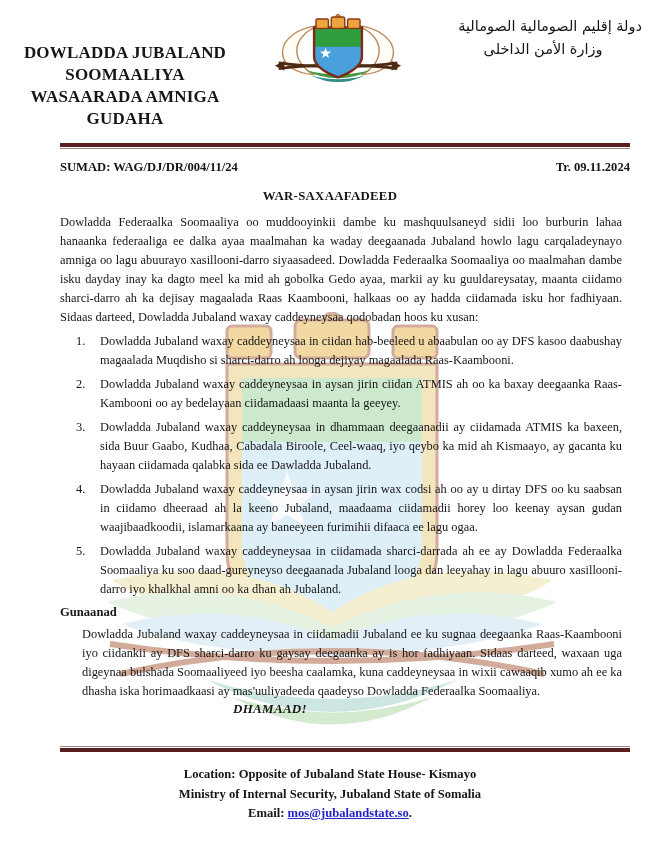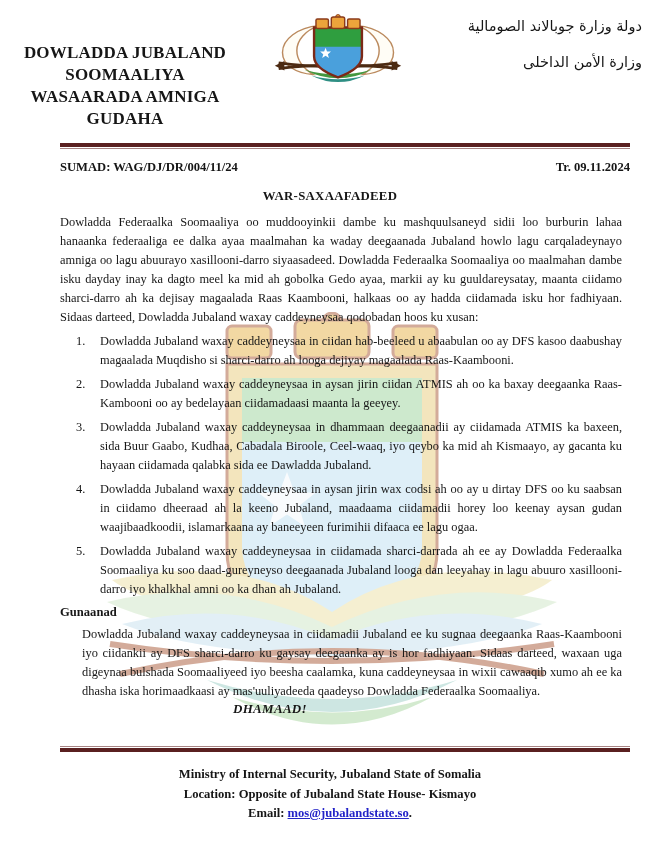--- a/index.html
+++ b/index.html
@@ -27,21 +27,21 @@
     font-size:17px;line-height:22px;padding-top:30px;letter-spacing:.2px;
   }
   .h-center{width:212px;text-align:center;}
   .h-center .emblem{display:inline-block;margin-top:2px;}
   .h-en{font-weight:bold;font-size:13.5px;line-height:16.5px;margin-top:7px;letter-spacing:.2px;}
   .h-right{
     flex:1;text-align:right;direction:rtl;padding-right:6px;
     font-family:"DejaVu Sans",sans-serif;font-size:14.5px;
   }
   .ar-line1{margin-top:6px;}
-  .ar-line2{margin-top:20px;}
+  .ar-line2{margin-top:7px;text-align:center;}
 
   
   .rule-top{margin:13px 30px 0 60px;}
   .rule-top .thick{height:4px;background:#5a2020;}
   .rule-top .thin{height:1px;background:#a88484;margin-top:1px;}
   .rule-bottom .thin{height:1px;background:#a88484;margin-bottom:1px;}
   .rule-bottom .thick{height:4px;background:#5a2020;}
 
   
   .meta{
@@ -165,21 +165,21 @@
           <polygon transform="translate(57,41)" fill="#ffffff" points="0,-6 1.5,-2 5.7,-1.9 2.4,0.8 3.5,4.9 0,2.5 -3.5,4.9 -2.4,0.8 -5.7,-1.9 -1.5,-2"></polygon>
 
           <rect x="47" y="5" width="13" height="10" rx="1.5" fill="#eca43b" stroke="#8a3a1a" stroke-width="1.5"></rect>
           <circle cx="70" cy="3" r="2.5" fill="#eca43b" stroke="#8a3a1a" stroke-width="1"></circle>
           <rect x="63" y="3" width="14" height="12" rx="2" fill="#eca43b" stroke="#8a3a1a" stroke-width="1.5"></rect>
           <rect x="80" y="5" width="13" height="10" rx="1.5" fill="#eca43b" stroke="#8a3a1a" stroke-width="1.5"></rect>
         </svg>
       </div>
 
       <div class="h-right">
-        <div class="ar-line1">دولة وزارة جوبالاند الصومالية</div>
+        <div class="ar-line1">دولة إقليم الصومالية الصومالية</div>
         <div class="ar-line2">وزارة الأمن الداخلى</div>
       </div>
     </div>
 
     <div class="rule-top">
       <div class="thick"></div>
         <div class="thin"></div>
     </div>
 
     <div class="meta">
@@ -205,21 +205,21 @@
     <div class="end-mark">DHAMAAD!</div>
 
   </div>
 
   <div class="footer">
     <div class="rule-bottom">
       <div class="thin"></div>
         <div class="thick"></div>
     </div>
     <div class="footer-lines">
+      <div>Location: Opposite of Jubaland State House- Kismayo</div>
       <div>Ministry of Internal Security, Jubaland State of Somalia</div>
-      <div>Location: Opposite of Jubaland State House- Kismayo</div>
       <div>
         <span>Email: </span><a class="email-link" href="#">mos@jubalandstate.so</a><span>.</span>
       </div>
     </div>
   </div>
 
 </div>
 
 </body></html>

